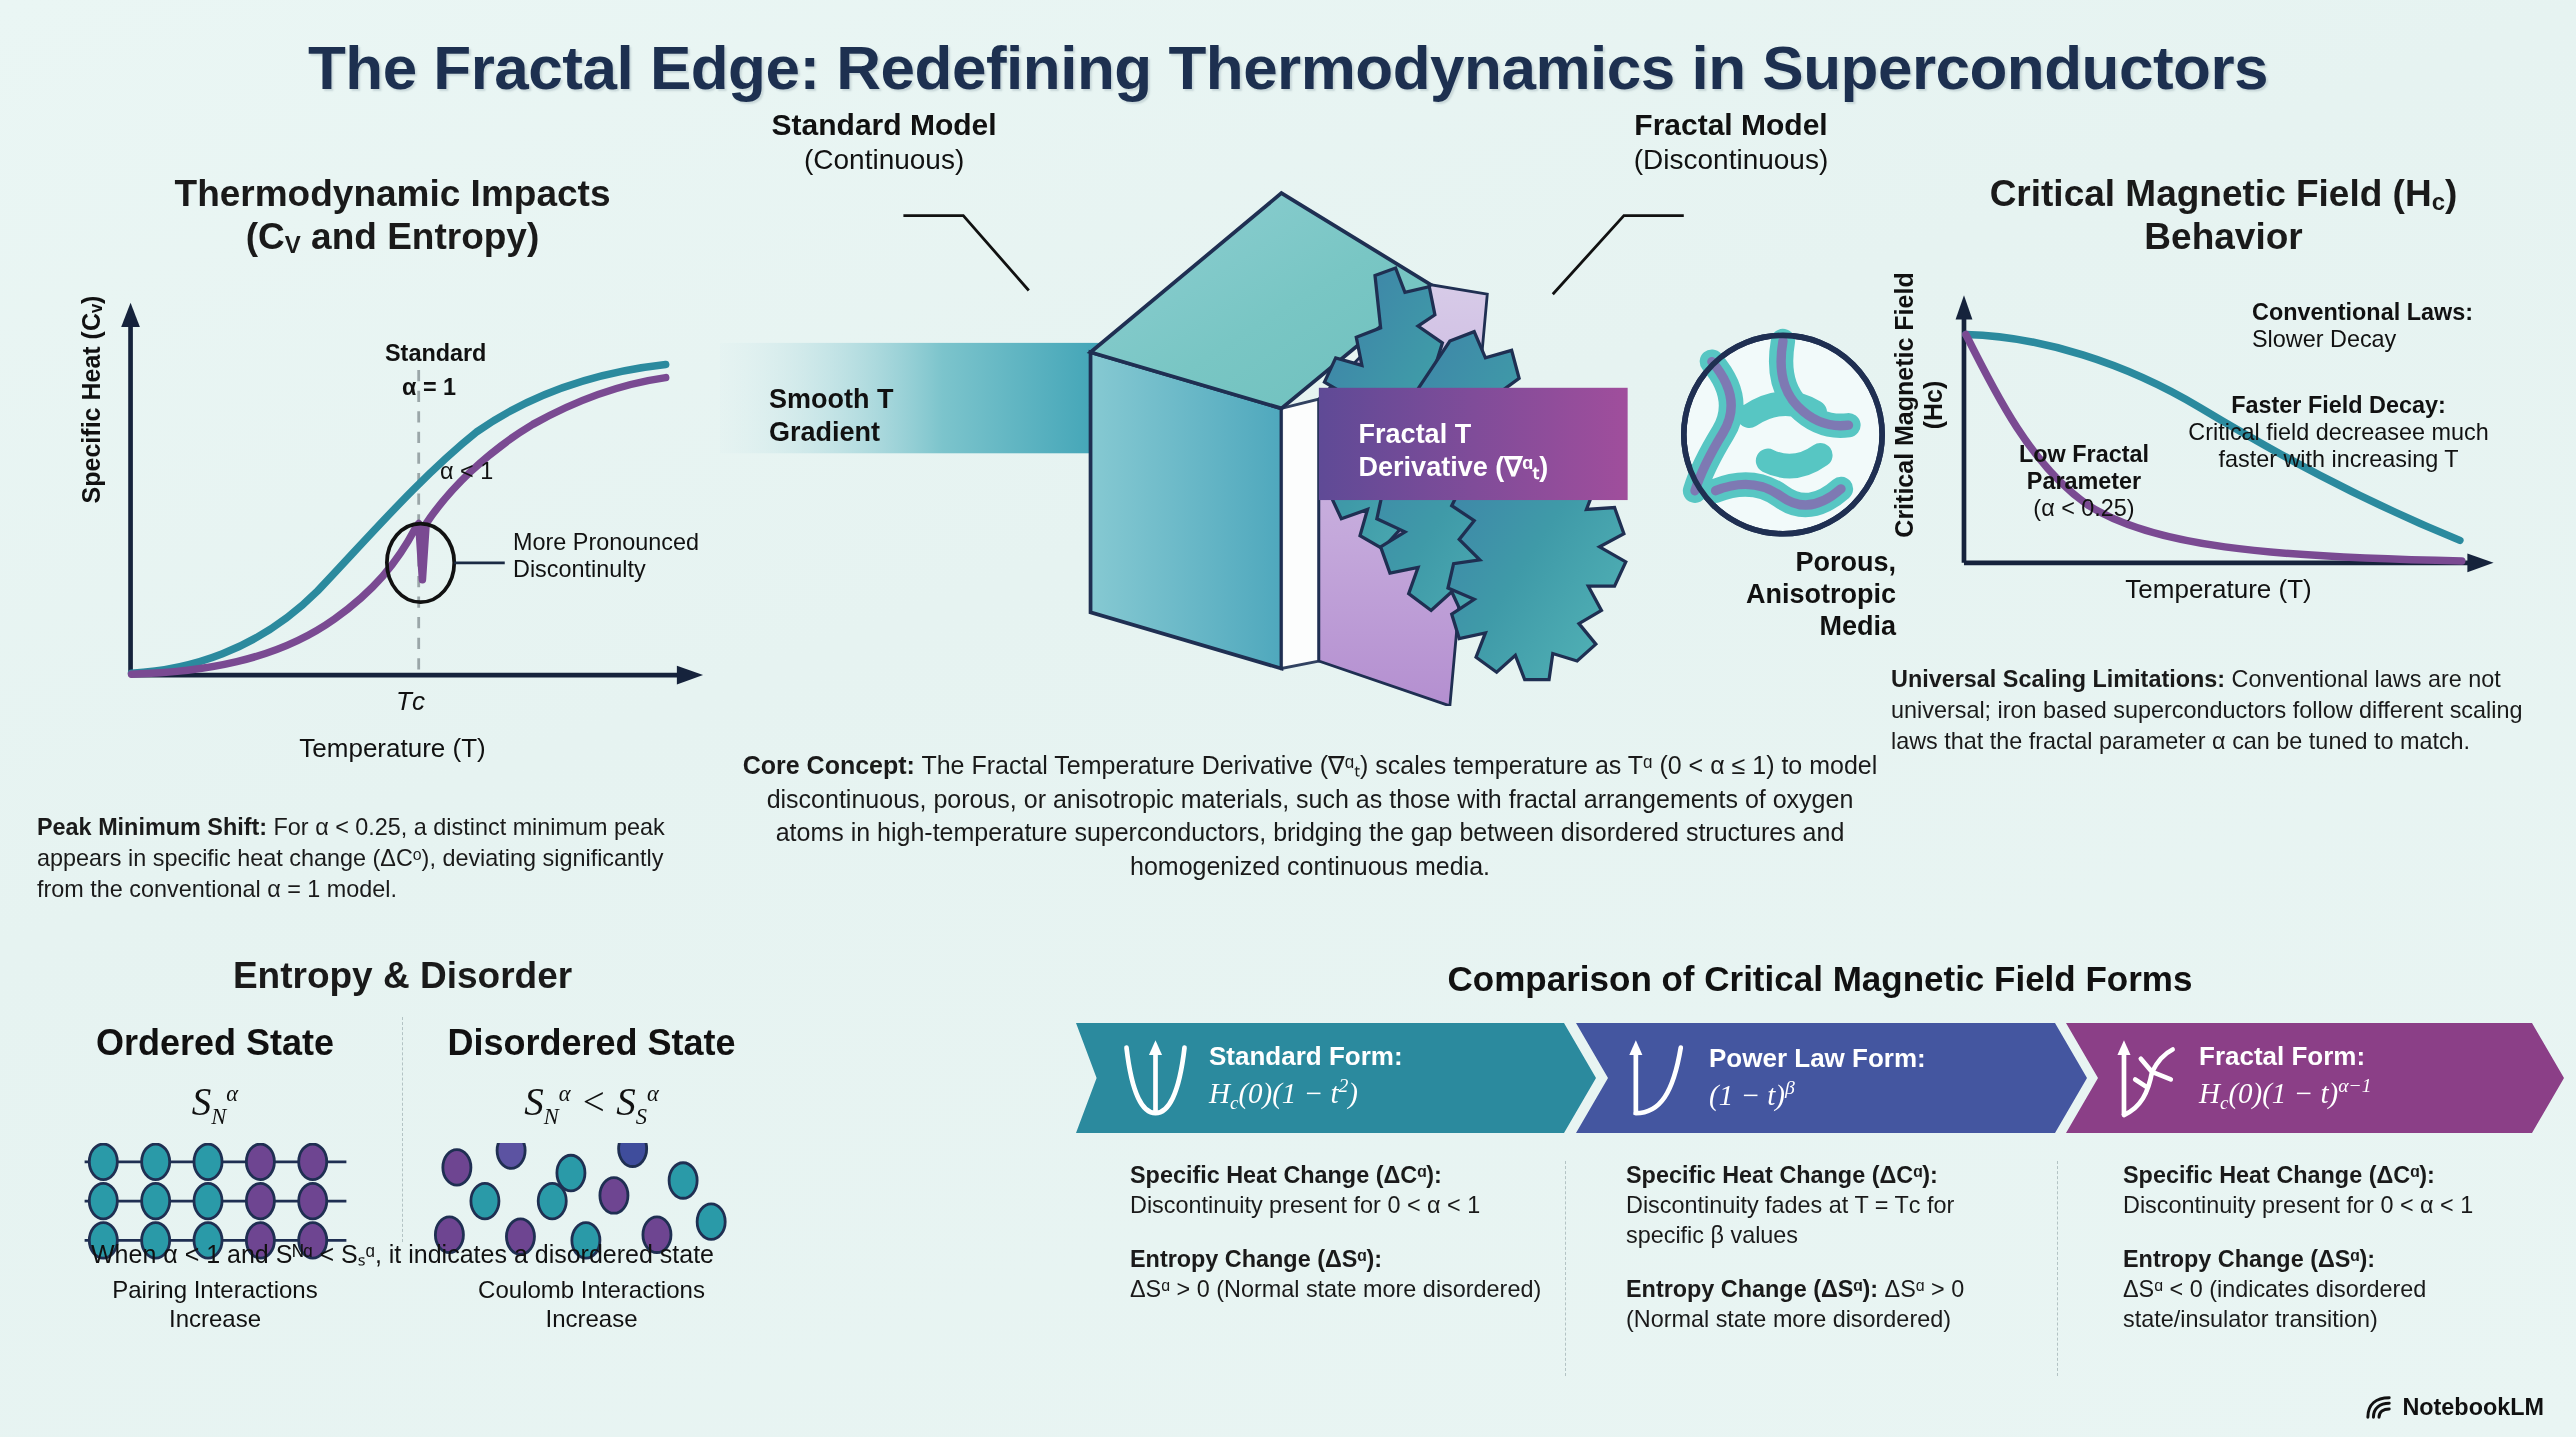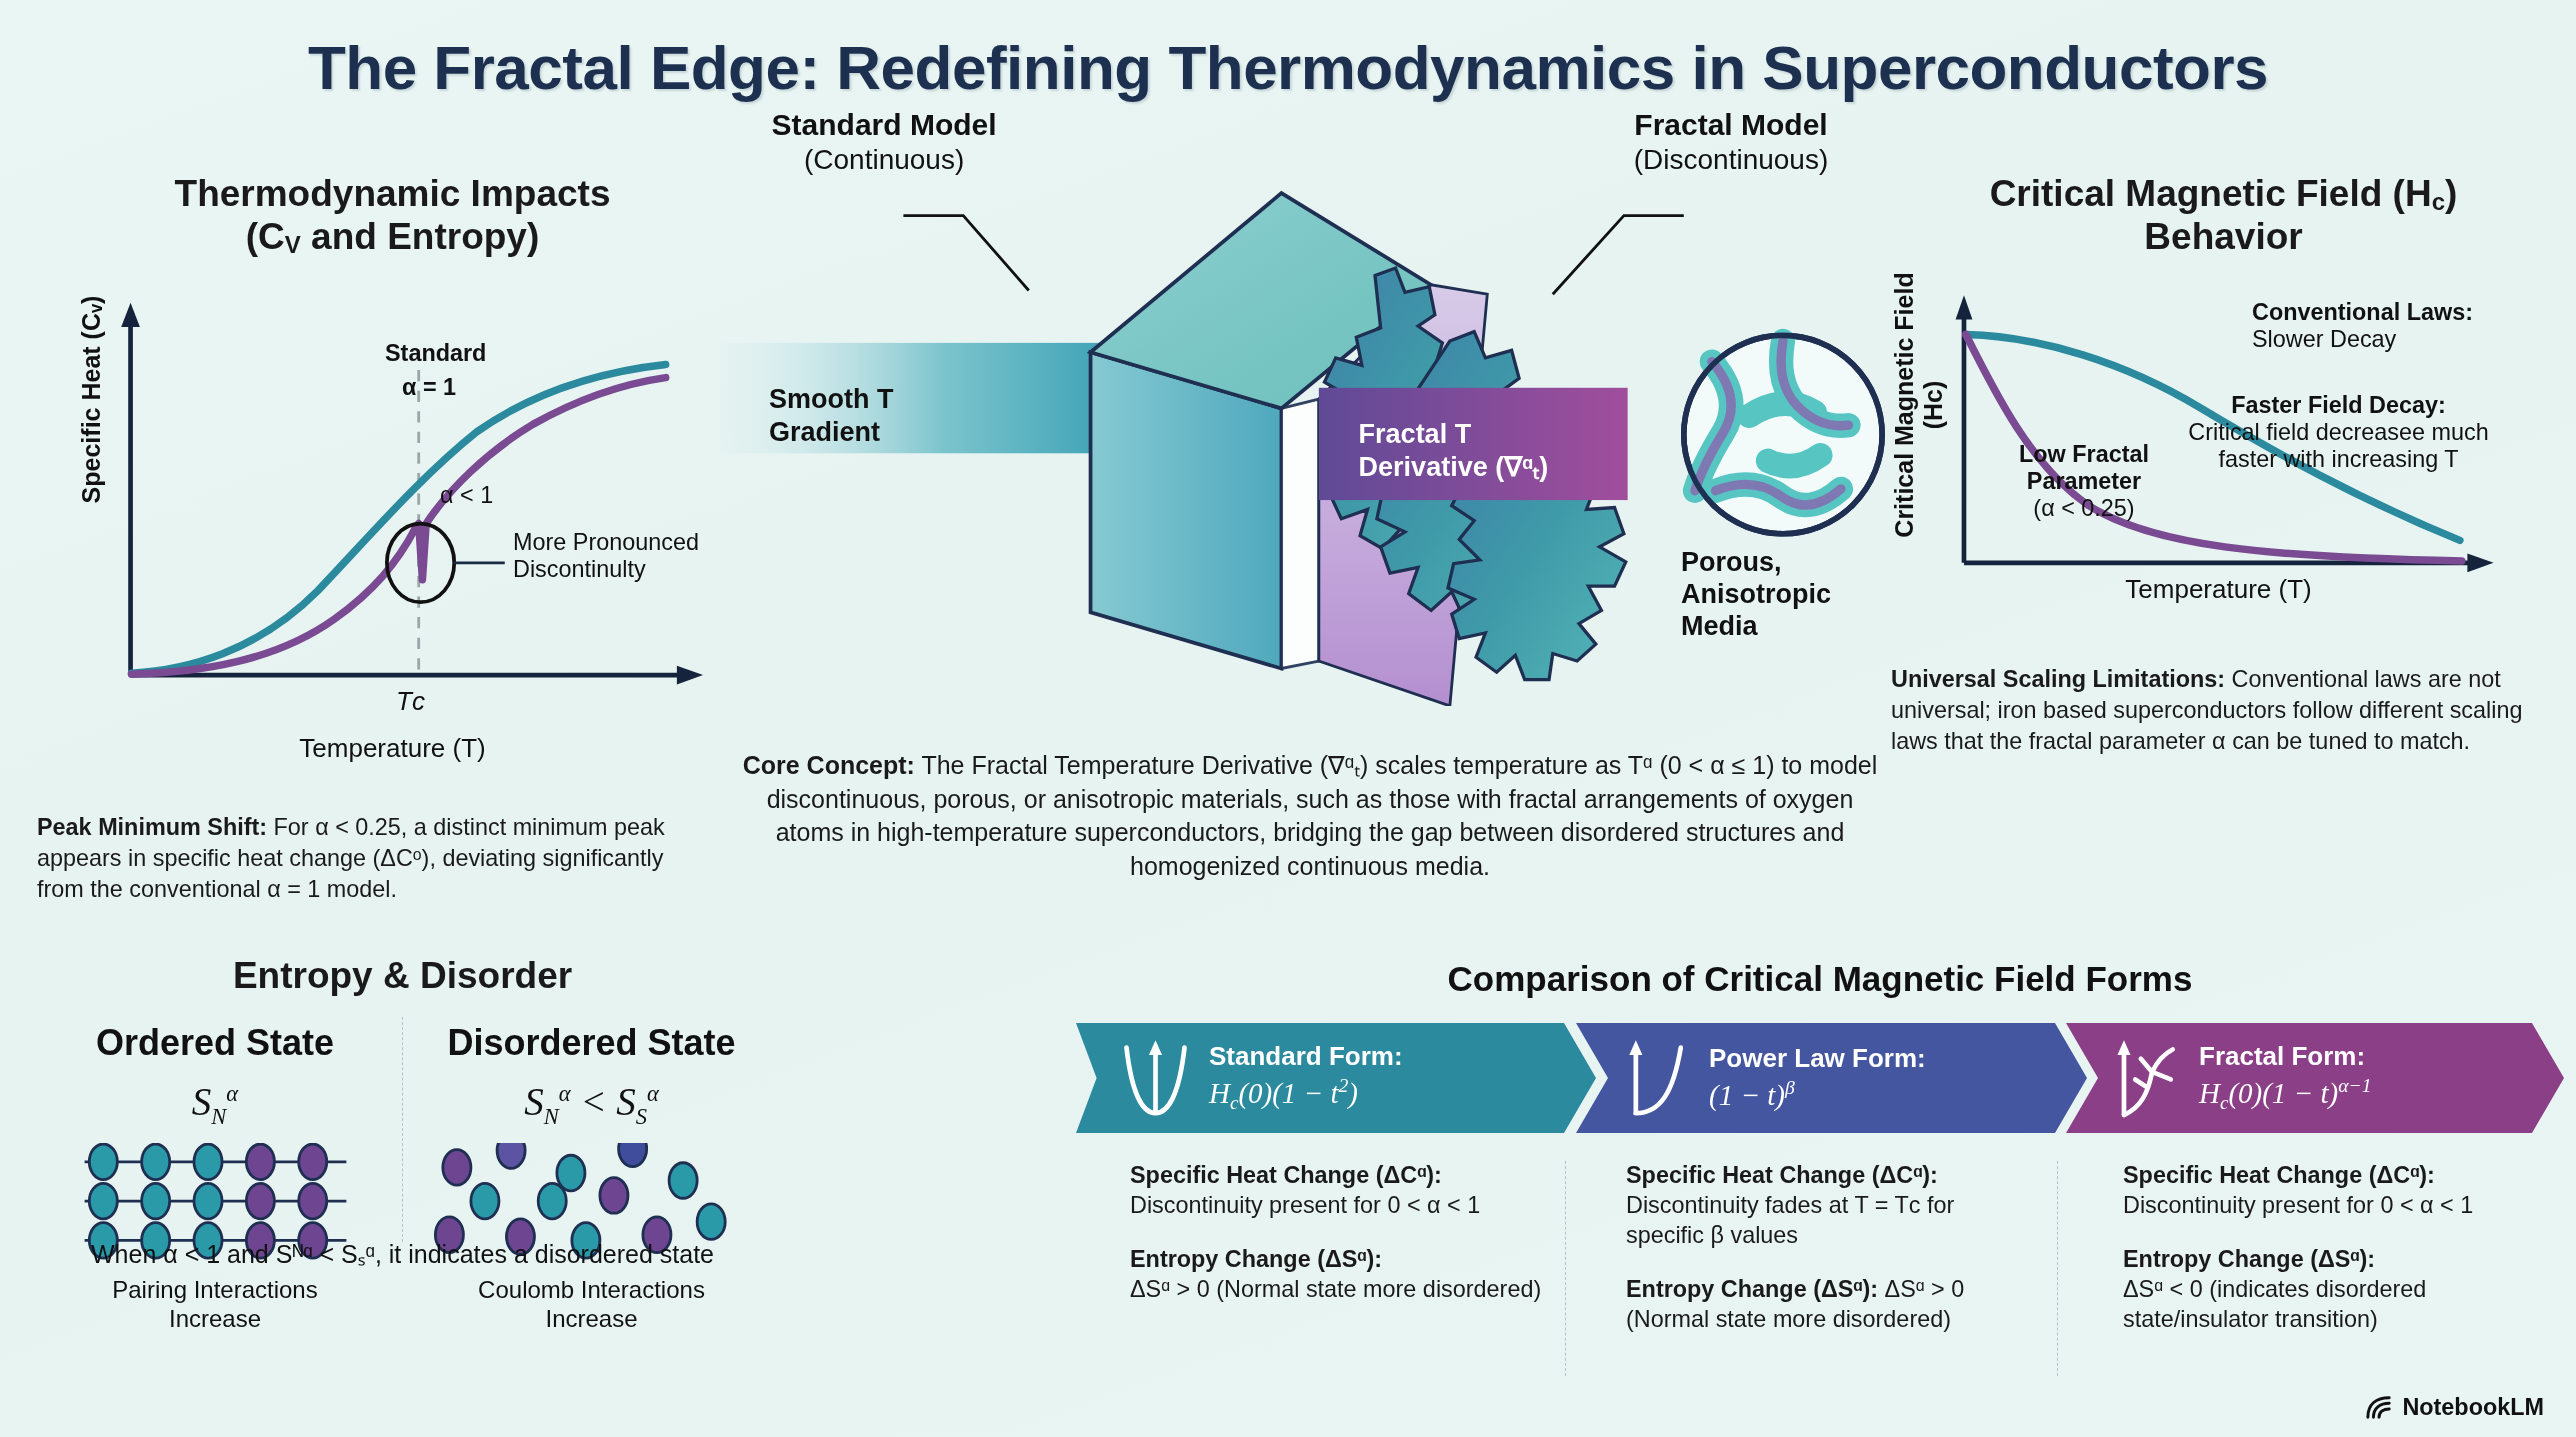--- a/index.html
+++ b/index.html
@@ -65,21 +65,21 @@
     text-align: center; line-height: 1.2;
   }
   .model-head span.sub { display: block; font-weight: normal; font-size: 28px; }
   .pill {
     position: absolute; color: #fff; font-weight: bold;
     font-size: 27px; line-height: 1.22; padding: 13px 20.6px;
   }
   .pill.left-pill { color: #111; }
   .media-cap {
     position: absolute; font-size: 27px; font-weight: bold;
-    text-align: left; line-height: 1.18; color: #111;
+    text-align: right; line-height: 1.18; color: #111;
   }
   #core-concept {
     position: absolute; left: 0; top: 576px; width: 1142px;
     text-align: center; font-size: 25px; line-height: 1.34; color: #1a1a1a;
   }
   #core-concept b { font-weight: bold; }
 
   
   #right-panel { position: absolute; left: 1891px; top: 173px; width: 665px; }
   #hc-chart { position: relative; width: 655px; height: 309px; margin-top: 24px; }
@@ -171,21 +171,21 @@
         <ellipse cx="410" cy="300" rx="36" ry="42" fill="none" stroke="#111" stroke-width="4"></ellipse>
         <line x1="446" y1="300" x2="500" y2="300" stroke="#1b2b44" stroke-width="3"></line>
       </svg>
 
       
       <div class="ylabel-v">Specific Heat (Cᵥ)</div>
 
       
       <div class="curve-label b" style="left:348px; top:58px;">Standard</div>
       <div class="curve-label b" style="left:365px; top:92px;">α = 1</div>
-      <div class="curve-label" style="left:403px; top:176px;margin-top:24px;">α &lt; 1</div>
+      <div class="curve-label" style="left:403px; top:176px;">α &lt; 1</div>
 
       
       <div class="note-text" style="left:476px; top:247px; width:225px;">
         <div>More Pronounced</div>
         <div>Discontinulty</div>
       </div>
 
       
       <div class="tick-label" style="left:359px; top:404px;">Tᴄ</div>
       

